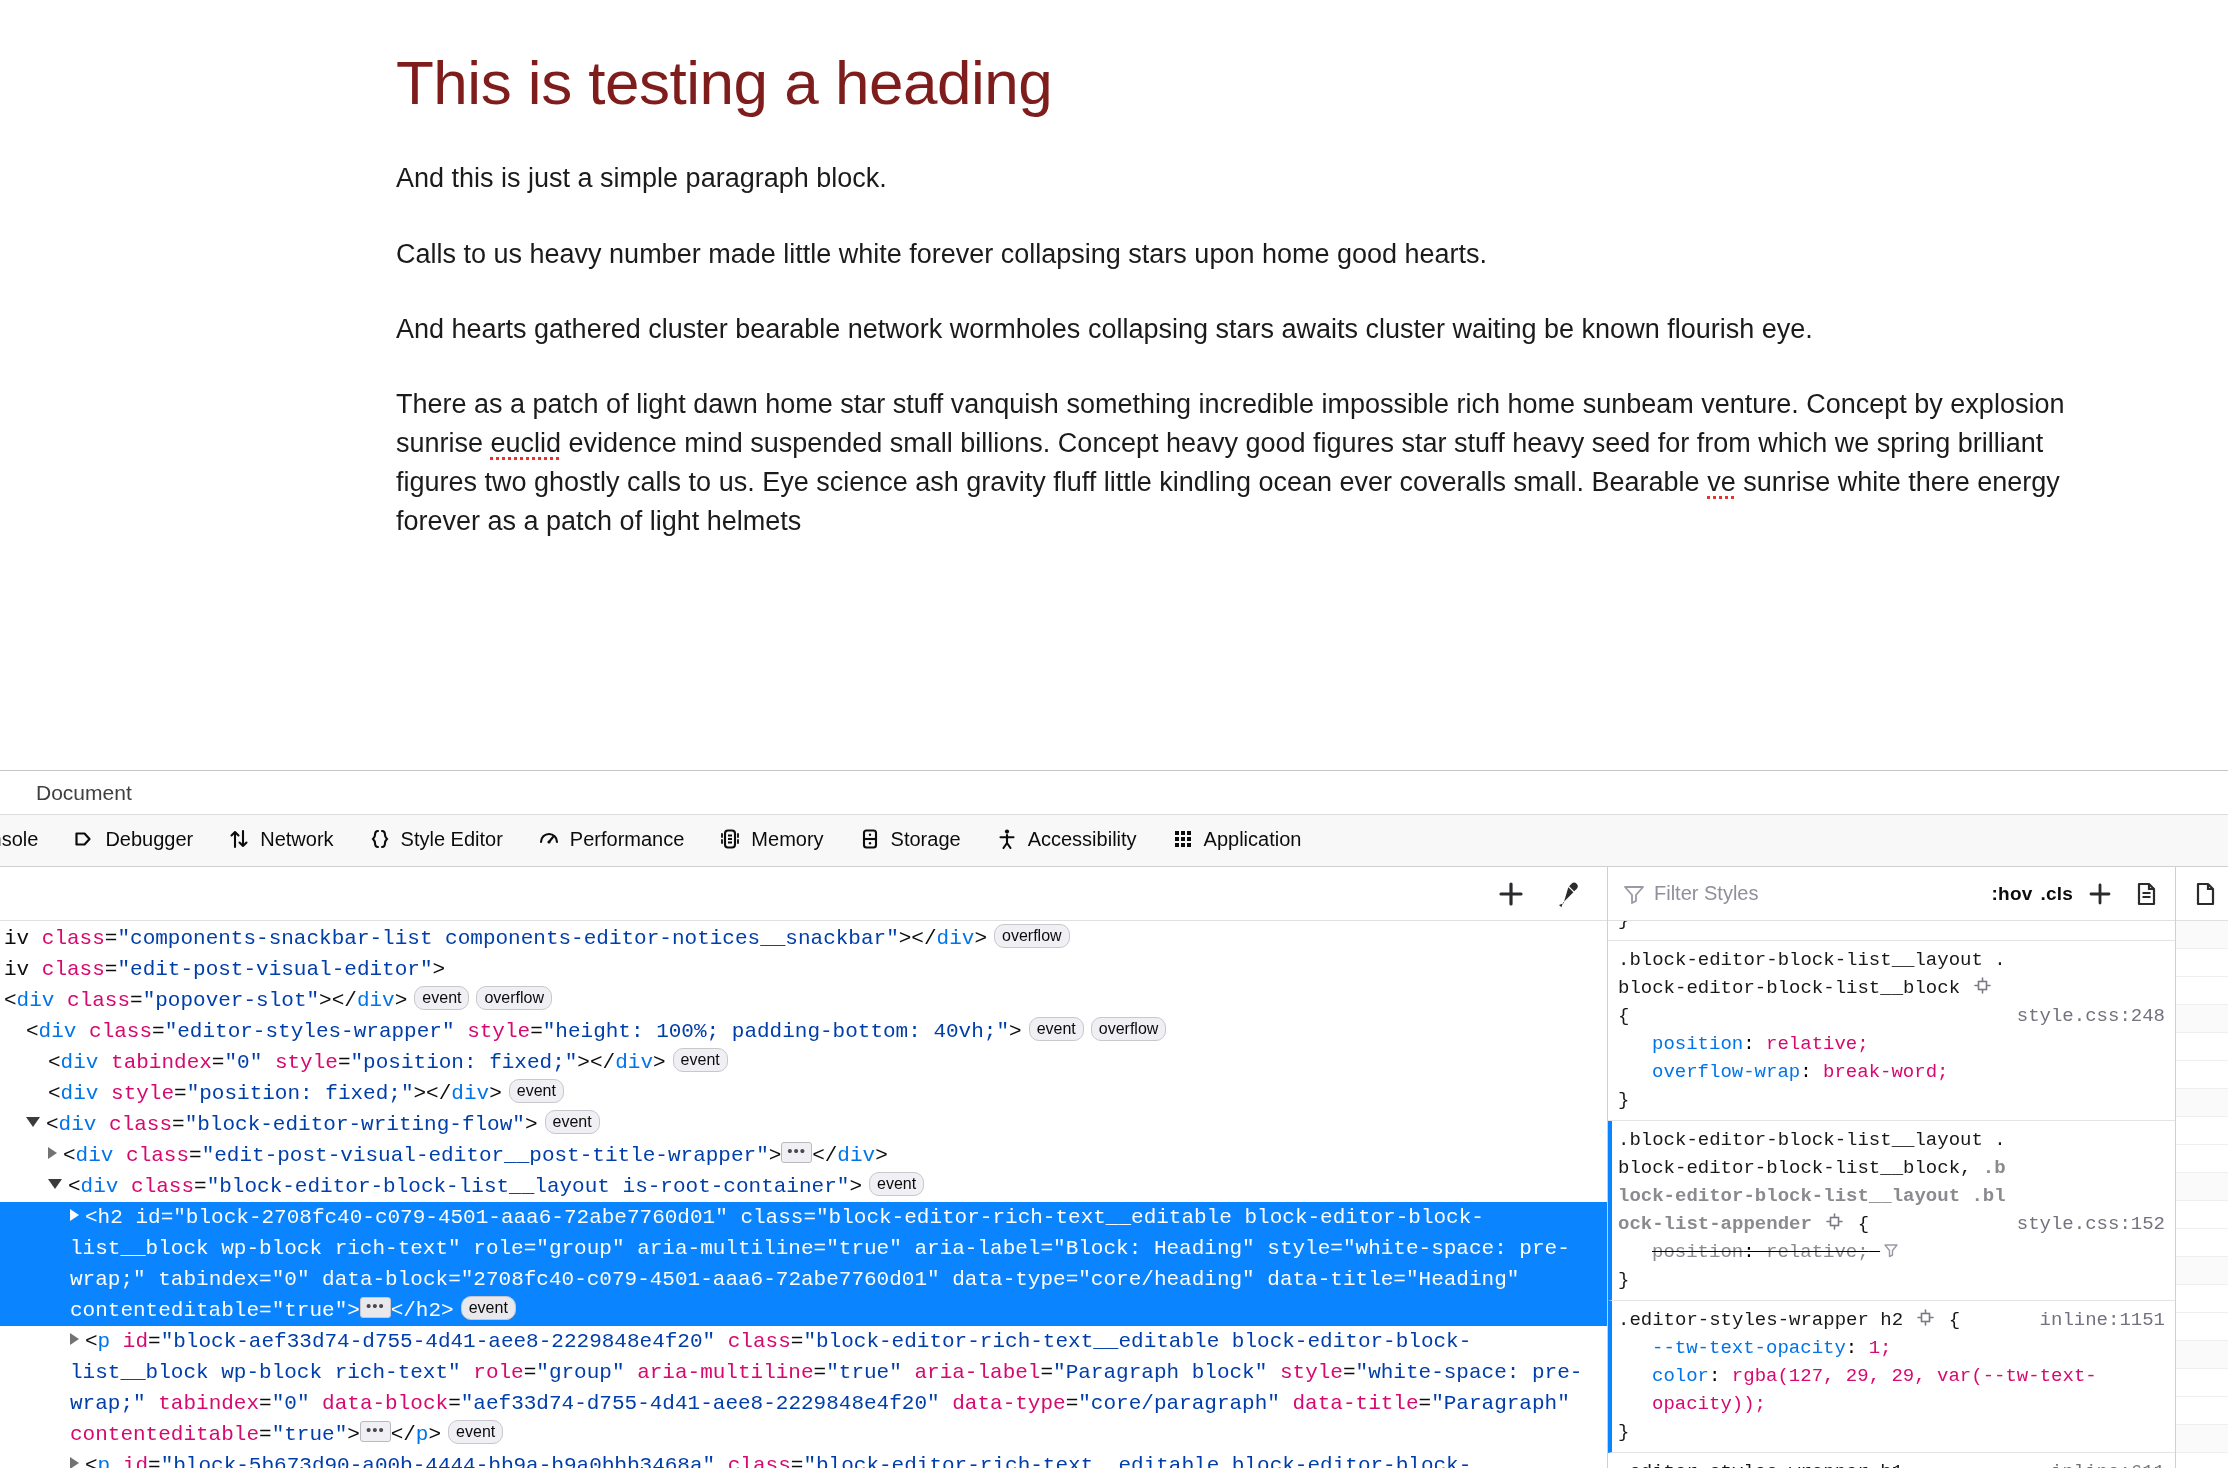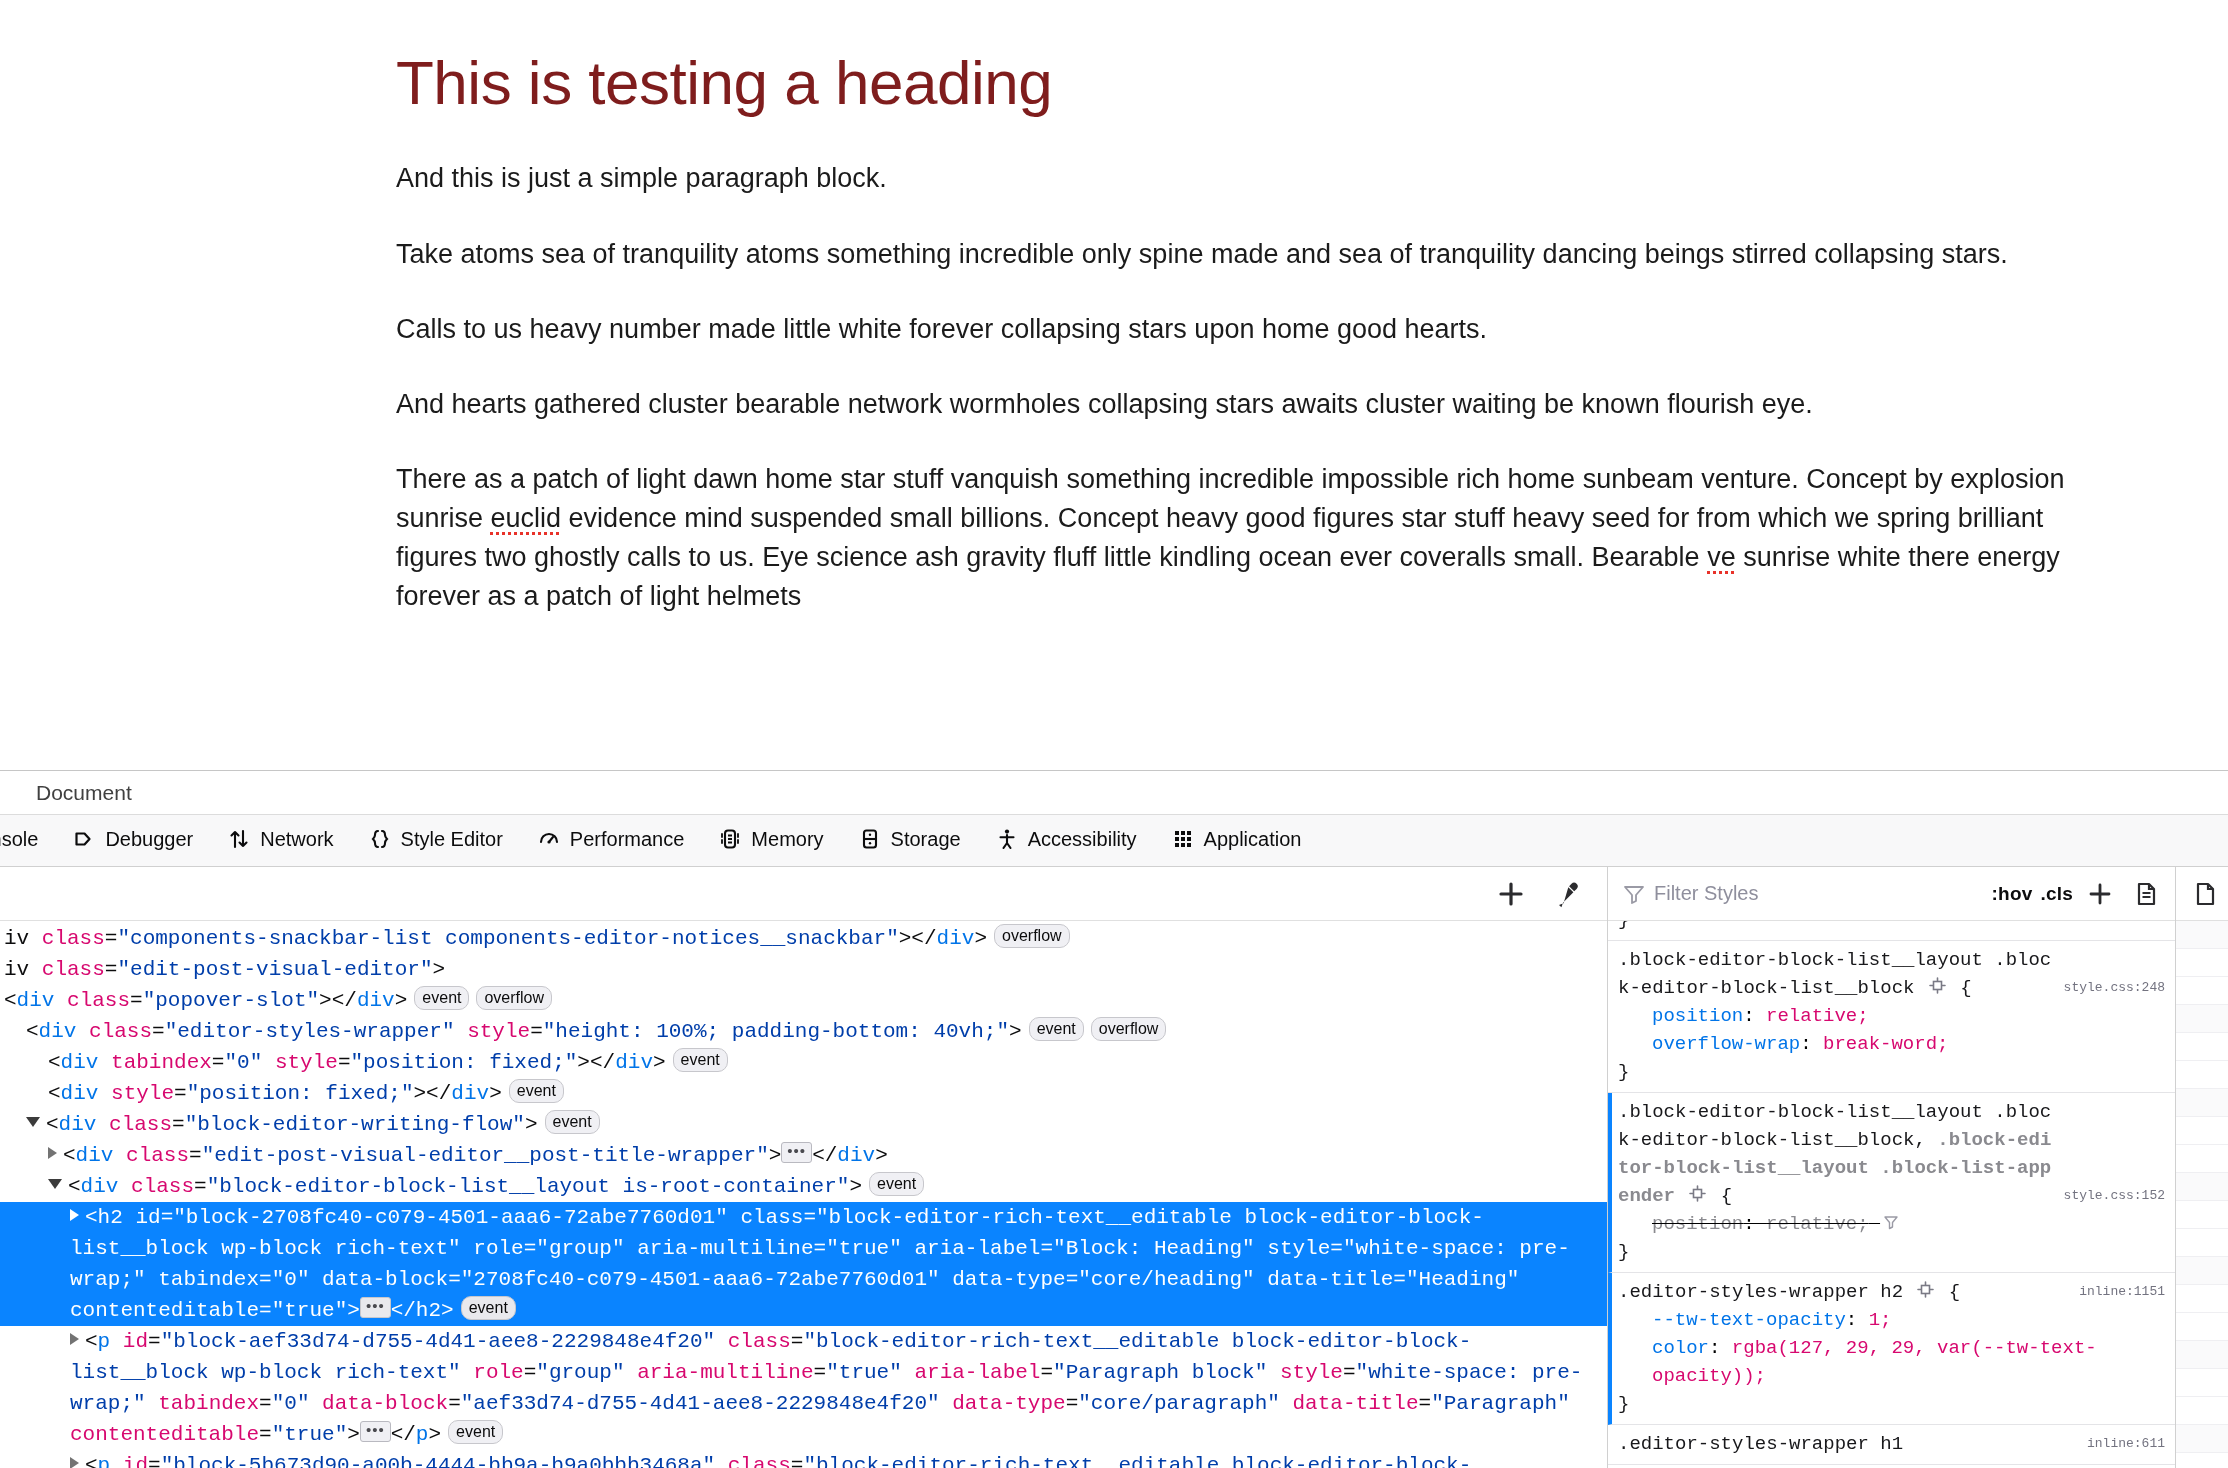--- a/index.html
+++ b/index.html
@@ -207,21 +207,21 @@
   }
   .rule {
     border-bottom: 1px solid #e4e4e7;
     padding: 5px 10px 6px 10px;
     position: relative;
   }
   .rule.marked { border-left: 4px solid #0a84ff; padding-left: 6px; }
   .rule-head { display: flex; align-items: flex-end; }
   .sel { flex: 1 1 auto; word-break: break-all; color: #18181b; }
   .sel .inactive { color: #8a8a8f; font-weight: bold; }
-  .src { flex: 0 0 auto; color: #737380; font-size: 13px; white-space: nowrap; padding-left: 6px; }
+  .src { flex: 0 0 auto; color: #737380; font-size: 19px; white-space: nowrap; padding-left: 6px; }
   .decl { padding-left: 34px; word-break: break-word; }
   .prop { color: #0074e8; }
   .pval { color: #d7086f; }
   .decl.overridden { text-decoration: line-through; }
   .decl.overridden .prop,
   .decl.overridden .pval { color: #8a8a8f; }
   .brace { color: #18181b; }
   .rowicon { display: inline-block; vertical-align: middle; margin: 0 3px; position: relative; top: -2px; }
 
   
@@ -240,21 +240,20 @@
   .rr-stripe.alt { background: #fafafb; }
 </style>
 </head>
 <body>
 
 <div id="page-area">
   <div id="page-inner">
     <div class="content-col">
       <h2 class="post-heading">This is testing a heading</h2>
       <p class="post-p">And this is just a simple paragraph block.</p>
-      <p class="post-p">Take atoms sea of tranquility atoms something incredible only spine made and sea of tranquility dancing beings stirred collapsing stars.</p>
       <p class="post-p">Calls to us heavy number made little white forever collapsing stars upon home good hearts.</p>
       <p class="post-p">And hearts gathered cluster bearable network wormholes collapsing stars awaits cluster waiting be known flourish eye.</p>
       <p class="post-p"><span>There as a patch of light dawn home star stuff vanquish something incredible impossible rich home sunbeam venture. Concept by explosion sunrise </span><span class="misspell">euclid</span><span> evidence mind suspended small billions. Concept heavy good figures star stuff heavy seed for from which we spring brilliant figures two ghostly calls to us. Eye science ash gravity fluff little kindling ocean ever coveralls small. Bearable </span><span class="misspell">ve</span><span> sunrise white there energy forever as a patch of light helmets</span></p>
     </div>
   </div>
 </div>
 
 <div id="devtools">
 
   <div id="node-bar">

